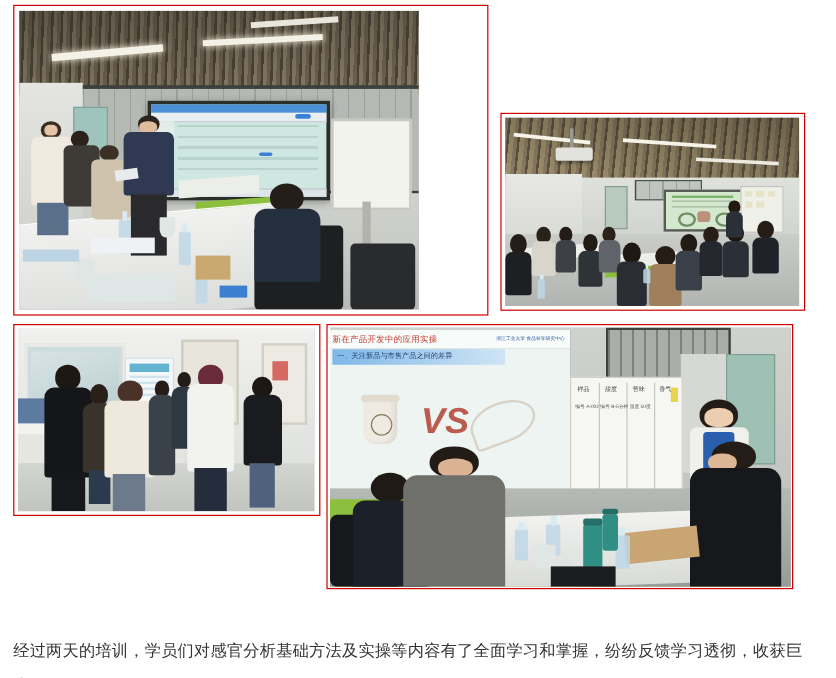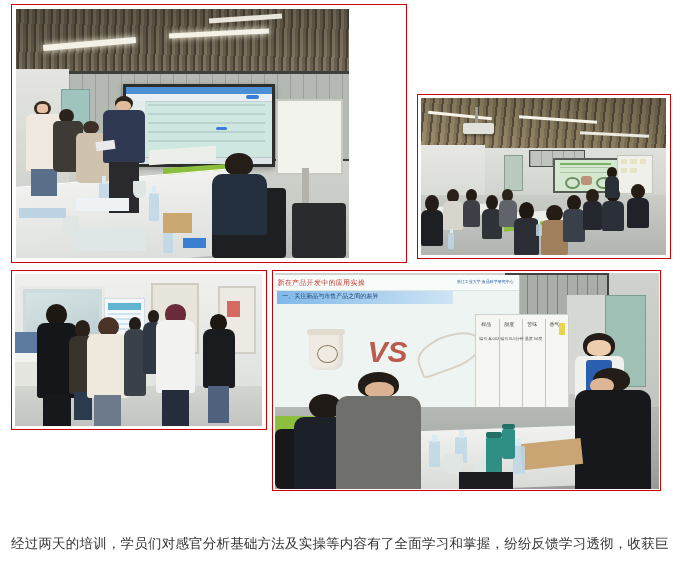--- a/index.html
+++ b/index.html
@@ -184,21 +184,21 @@
   .p3-counter-b { left: 0; top: 58%; width: 56%; height: 20%; background: #e6e6e1; }
   .p3-equip { left: 0; top: 38%; width: 10%; height: 14%; background: #5d7aa0; }
   .p3-floor { left: 0; top: 74%; width: 100%; height: 26%; background: linear-gradient(180deg,#d3d5d1,#c2c4c0); }
   .p3-p { position:absolute; }
   .p3-p .h { position:absolute; border-radius: 50% 50% 45% 45%; }
   .p3-p .b { position:absolute; border-radius: 8px 8px 3px 3px; }
   .p3-p .l { position:absolute; }
 
   
   .p4-wallback { left: 0; top: 0; width: 100%; height: 100%; background: linear-gradient(180deg,#cfd2cd,#b9bcb8); }
-  .p4-slide { left: 0; top: 1%; width: 52%; height: 63%; background: #eef4f2; border-right: 1px solid #b9c2be; padding-left: 44px; }
+  .p4-slide { left: 0; top: 1%; width: 52%; height: 63%; background: #eef4f2; border-right: 1px solid #b9c2be; }
   .p4-slide-topbar { position:absolute; left: 0; top: 0; width: 100%; height: 11%; background: #f7fbfa; border-bottom: 1px solid #dde6e3; }
   .p4-slide-title { position:absolute; left: 1%; top: 2%; font-size: 7px; color: #c0392b; font-family: "Liberation Sans", sans-serif; white-space: nowrap; letter-spacing: .3px; }
   .p4-slide-logo { position:absolute; right: 2%; top: 3%; font-size: 4px; color: #2c5aa0; white-space: nowrap; }
   .p4-slide-sub { position:absolute; left: 1%; top: 12%; width: 72%; height: 9%; background: linear-gradient(90deg,#7fb8e8,#cfe4f5); }
   .p4-slide-subtxt { position:absolute; left: 3%; top: 12.5%; font-size: 6px; color: #1c3f6e; white-space: nowrap; }
   .p4-cup { position:absolute; left: 14%; top: 42%; width: 14%; height: 28%; background: #f0ebe2; border-radius: 4px 4px 10px 10px; box-shadow: inset -3px 0 4px rgba(0,0,0,.08); }
   .p4-cup-lid { position:absolute; left: -6%; top: -8%; width: 112%; height: 16%; background: #e2dbcf; border-radius: 3px; }
   .p4-cup-logo { position:absolute; left: 22%; top: 34%; width: 56%; height: 42%; border: 1.5px solid #8a7a5e; border-radius: 50%; }
   .p4-vs { position:absolute; left: 38%; top: 44%; font-size: 30px; font-weight: bold; color: #bb5b4e; font-family: "Liberation Sans", sans-serif; font-style: italic; }
   .p4-swirl { position:absolute; left: 58%; top: 44%; width: 26%; height: 22%; border: 2px solid #d8d2c6; border-radius: 50% 50% 50% 10%; transform: rotate(-20deg); }

